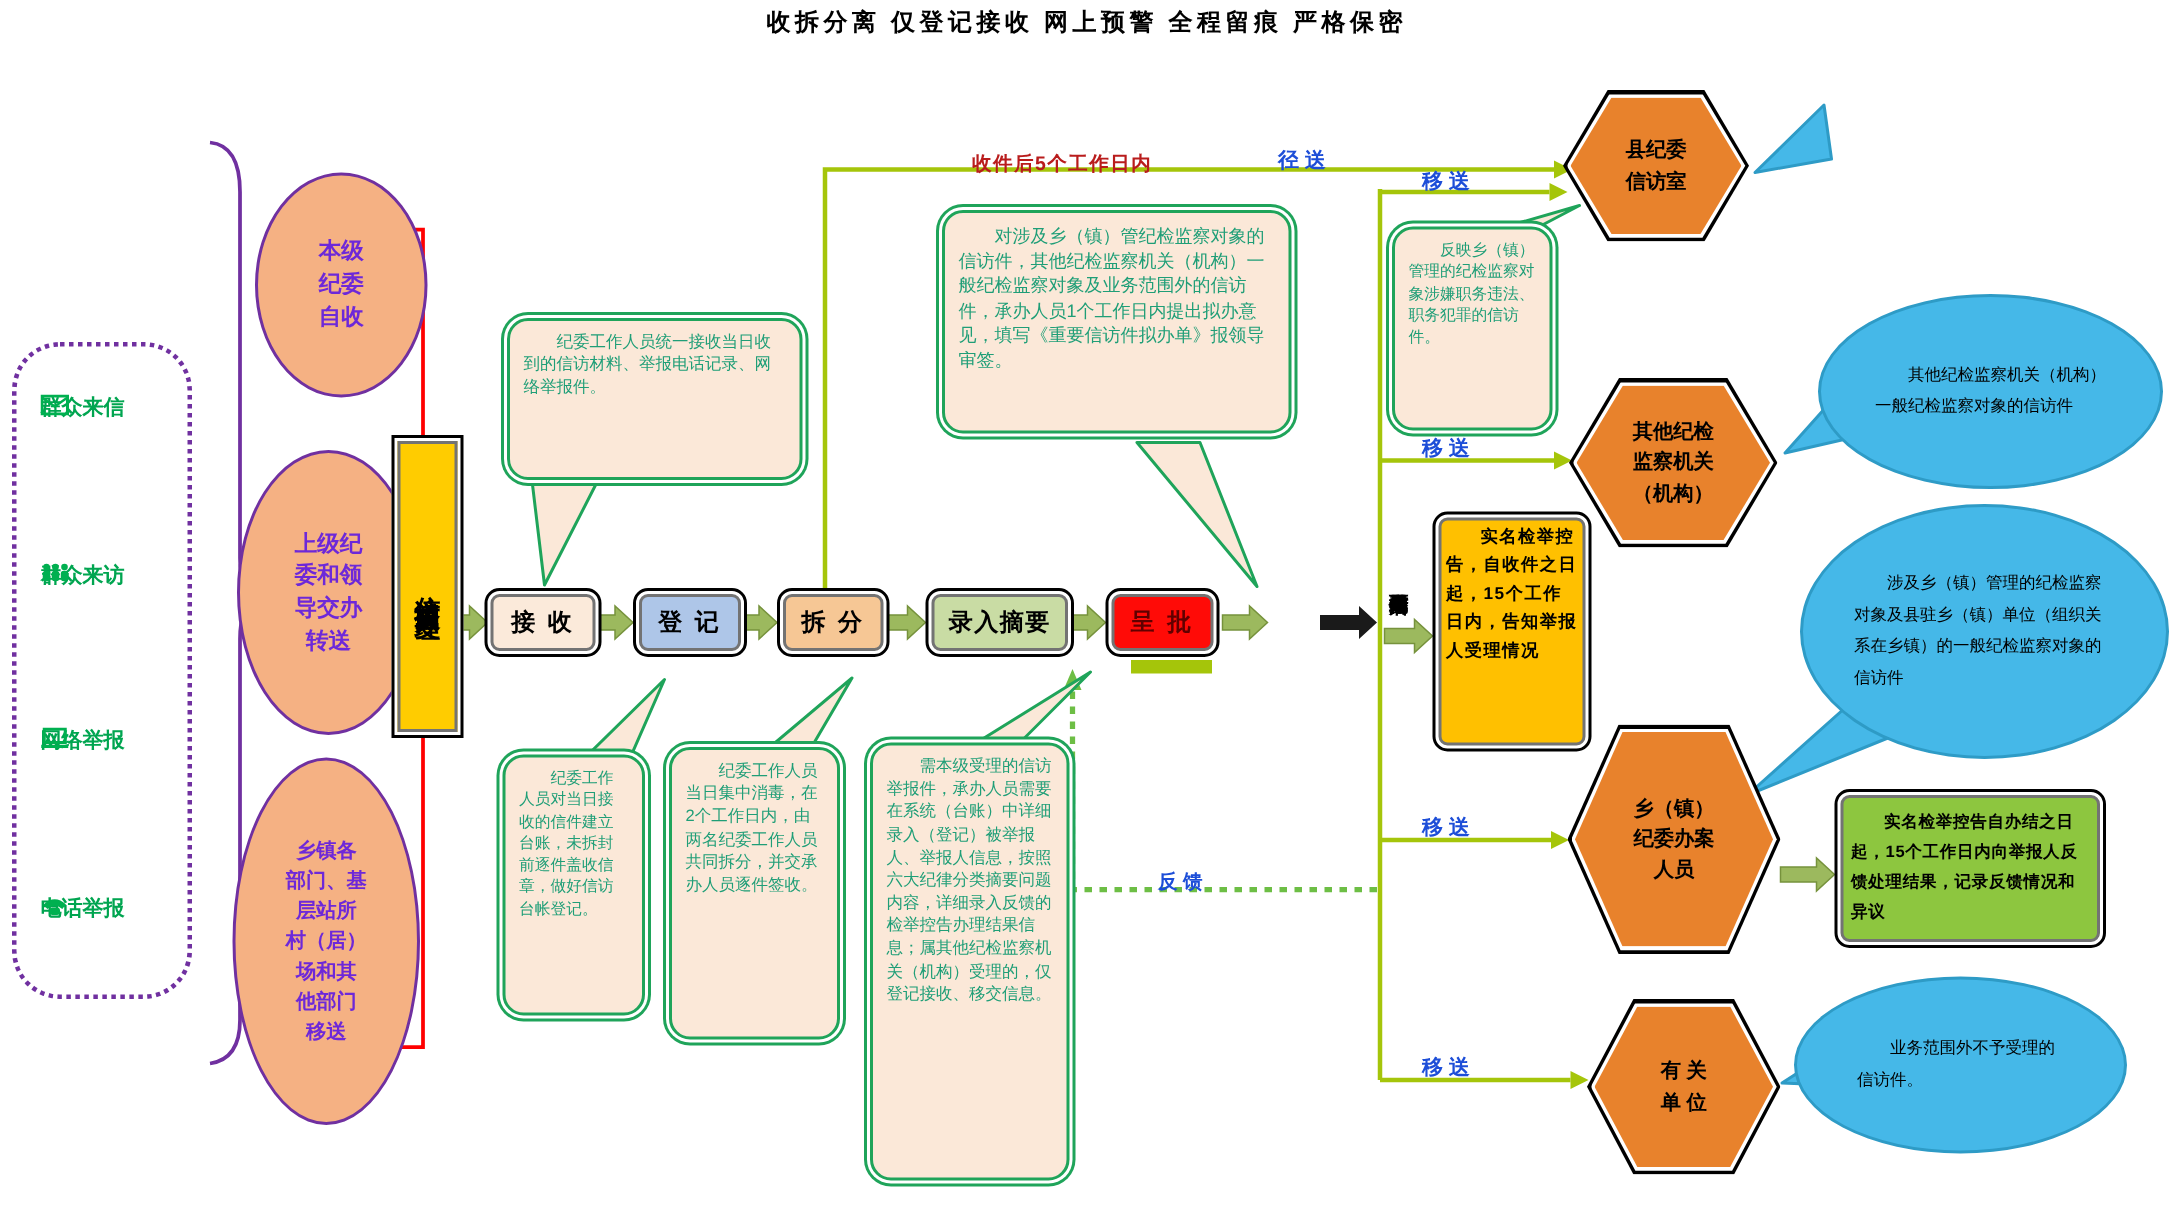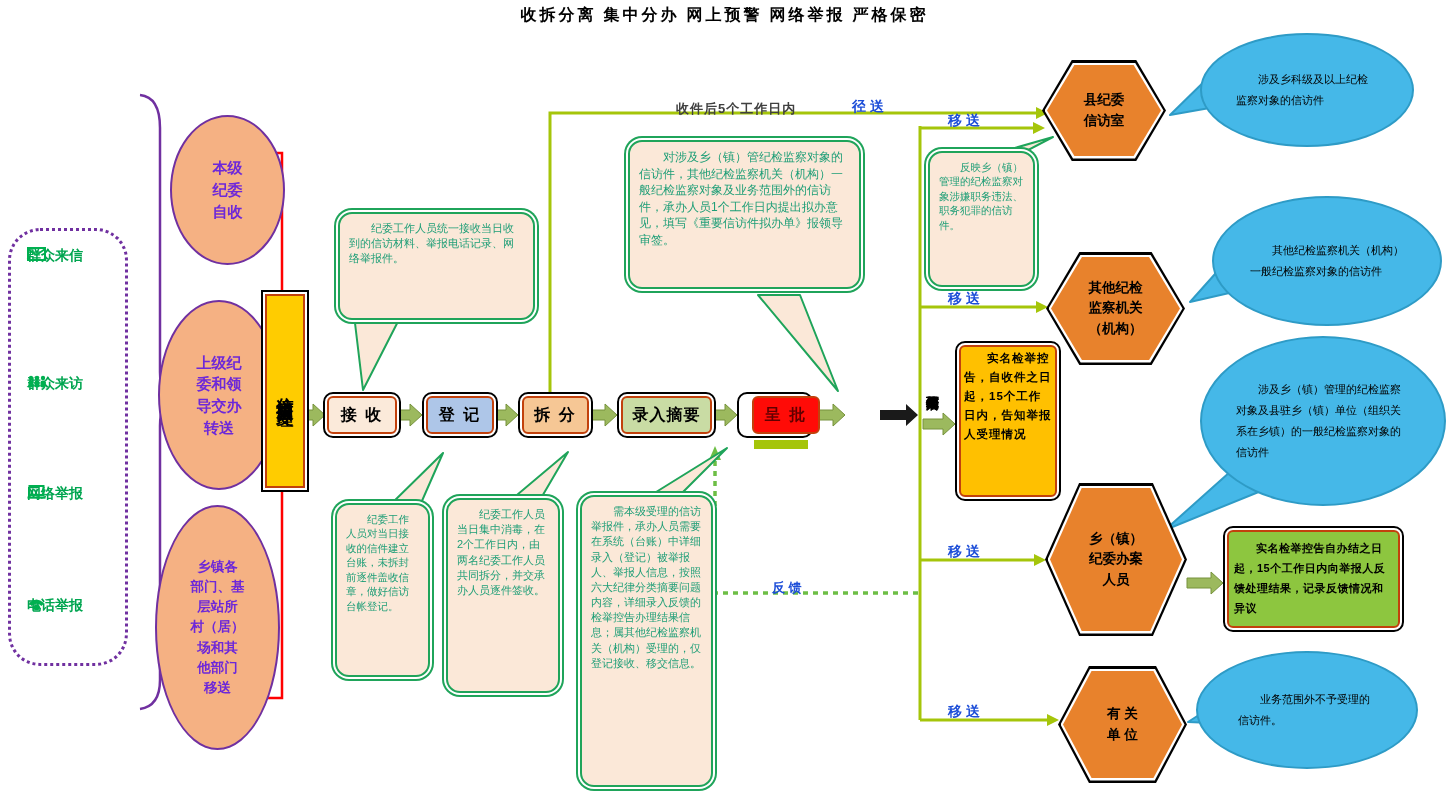--- a/index.html
+++ b/index.html
@@ -2,21 +2,21 @@
 <html><head>
 <meta charset="utf-8">
 <style>
   html,body{margin:0;padding:0;background:#fff;}
   #stage{position:relative;width:1449px;height:803px;background:#fff;overflow:hidden;
          font-family:"Liberation Sans","DejaVu Sans",sans-serif;}
   .abs{position:absolute;box-sizing:border-box;}
   svg{position:absolute;left:0;top:0;}
   
   .dbl{border:2px solid #000;background:#fff;padding:2px;}
-  .dbl .in{border:2px solid #c2410c;width:100%;height:100%;box-sizing:border-box;
+  .dbl .in{border:2px solid #737373;width:100%;height:100%;box-sizing:border-box;
            display:flex;align-items:center;justify-content:center;text-align:center;}
   .rbox{border-radius:10px;}
   .rbox .in{border-radius:6px;}
   .flowlabel{font-weight:bold;font-size:16px;color:#000;letter-spacing:2px;}
   
   .note{background:#FBE8D8;border:2px solid #1FA45A;border-radius:14px;
         box-shadow:0 0 0 2px #fff,0 0 0 4px #1FA45A;color:#1F9E77;
         font-size:11px;line-height:1.38;padding:7px 9px;z-index:3;}
   .note p{margin:0;text-indent:2em;}
   .small{font-size:10.5px;}
@@ -30,21 +30,21 @@
   .hex .l1{inset:0;background:#000;}
   .hex .l2{inset:2.5px;background:#fff;}
   .hex .l3{inset:5px;background:#E8822C;display:flex;align-items:center;justify-content:center;
            text-align:center;white-space:pre-line;font-weight:bold;font-size:13.5px;color:#000;line-height:1.5;}
   
   .callout{background:#45B8E8;border:2.5px solid #2E9BC6;border-radius:50%;color:#000;
            display:flex;align-items:center;justify-content:center;font-size:11px;line-height:1.9;z-index:3;}
   .callout p{margin:0;text-indent:2em;text-align:left;}
   .vtext{writing-mode:vertical-rl;font-weight:bold;color:#000;}
   .redlbl{color:#1d4ed8;font-weight:bold;font-size:14px;z-index:4;}
-  .blklbl{color:#404040;font-weight:bold;font-size:13px;z-index:4;margin-left:28px;}
+  .blklbl{color:#b91c1c;font-weight:bold;font-size:13px;z-index:4;}
   .legend-item{display:flex;align-items:center;gap:4px;color:#00A550;font-size:14px;font-weight:bold;}
   #title{width:1449px;text-align:center;top:5px;left:0;font-family:"Liberation Serif","DejaVu Serif",serif;
          font-weight:bold;font-size:16px;letter-spacing:3px;color:#000;z-index:2;}
 </style>
 </head>
 <body>
 <div id="stage">
 
 <svg width="1449" height="803" viewBox="0 0 1449 803">
 
@@ -90,24 +90,24 @@
   </g>
 
   <g fill="#45B8E8" stroke="#2E9BC6" stroke-width="2" stroke-linejoin="round">
     <polygon points="1170,115 1216,70 1221,106"></polygon>
     <polygon points="1190,302 1232,255 1238,291"></polygon>
     <polygon points="1165,530 1240,463 1266,489"></polygon>
     <polygon points="1188,722 1233,693 1236,724"></polygon>
   </g>
 </svg>
 
-<div id="title" class="abs" style="white-space: pre-line;">收拆分离 集中分办   网上预警   网络举报   严格保密</div>
+<div id="title" class="abs" style="white-space: pre-line;">收拆分离 仅登记接收   网上预警   全程留痕   严格保密</div>
 
 <div class="abs" style="left:8px;top:228px;width:120px;height:438px;border:3px dotted #7030A0;border-radius:32px;z-index:2;">
-  <div class="legend-item abs" style="left:16px;top:16px;">
+  <div class="legend-item abs" style="left:16px;top:32px;">
     <svg width="19" height="14" viewBox="0 0 19 14">
       <rect x="1" y="1" width="17" height="12" fill="none" stroke="#00B050" stroke-width="2"></rect>
       <path d="M1,2 L9.5,8 L18,2" fill="none" stroke="#00B050" stroke-width="1.6"></path>
     </svg>
     <span style="white-space: pre-line;">群众来信</span>
   </div>
   <div class="legend-item abs" style="left:16px;top:144px;">
     <svg width="20" height="13" viewBox="0 0 20 13">
       <g fill="#00B050">
             <circle cx="4" cy="3" r="2.2"></circle>
@@ -171,21 +171,21 @@
   <div class="in" style="background:#F6C795;">
         <span class="flowlabel" style="white-space: pre-line;">拆  分</span>
       </div>
 </div>
 <div class="dbl rbox abs" style="left:617px;top:392px;width:99px;height:46px;z-index:2;">
   <div class="in" style="background:#C9DCA4;">
         <span class="flowlabel" style="letter-spacing: 1px; white-space: pre-line;">录入摘要</span>
       </div>
 </div>
 <div class="dbl rbox abs" style="left:737px;top:392px;width:76px;height:46px;z-index:2;">
-  <div class="in" style="background:#FF0B07;margin-left:11px;">
+  <div class="in" style="background:#FF0B07;">
         <span class="flowlabel" style="color: rgb(96, 0, 0); white-space: pre-line;">呈  批</span>
       </div>
 </div>
 
 <div class="note abs" style="left:338px;top:212px;width:197px;height:108px;">
   <p style="white-space: pre-line;">纪委工作人员统一接收当日收到的信访材料、举报电话记录、网络举报件。</p>
 </div>
 <div class="note small abs" style="left:335px;top:503px;width:95px;height:174px;">
   <p style="white-space: pre-line;">纪委工作人员对当日接收的信件建立台账，未拆封前逐件盖收信章，做好信访台帐登记。</p>
 </div>
@@ -242,23 +242,20 @@
   <div class="in" style="background:#FFC000;align-items:flex-start;">
     <p style="margin: 2px 3px; font-weight: bold; font-size: 11.5px; line-height: 1.65; text-indent: 2em; text-align: left; letter-spacing: 1px; white-space: pre-line;">实名检举控告，自收件之日起，15个工作日内，告知举报人受理情况</p>
   </div>
 </div>
 <div class="dbl rbox abs" style="left:1223px;top:526px;width:181px;height:106px;z-index:3;">
   <div class="in" style="background:#8DC63F;">
     <p style="margin: 0px 5px; font-weight: bold; font-size: 11px; line-height: 1.8; text-indent: 2em; text-align: left; letter-spacing: 0.5px; white-space: pre-line;">实名检举控告自办结之日起，15个工作日内向举报人反馈处理结果，记录反馈情况和异议</p>
   </div>
 </div>
 
-<div class="callout abs" style="left:1200px;top:33px;width:214px;height:114px;">
-  <p style="padding: 0px 34px; white-space: pre-line;">涉及乡科级及以上纪检监察对象的信访件</p>
-</div>
 <div class="callout abs" style="left:1212px;top:196px;width:230px;height:130px;">
   <p style="padding: 0px 36px; white-space: pre-line;">其他纪检监察机关（机构）一般纪检监察对象的信访件</p>
 </div>
 <div class="callout abs" style="left:1200px;top:336px;width:246px;height:170px;">
   <p style="padding: 0px 34px; white-space: pre-line;">涉及乡（镇）管理的纪检监察对象及县驻乡（镇）单位（组织关系在乡镇）的一般纪检监察对象的信访件</p>
 </div>
 <div class="callout abs" style="left:1196px;top:651px;width:222px;height:118px;">
   <p style="padding: 0px 40px; white-space: pre-line;">业务范围外不予受理的信访件。</p>
 </div>
 

